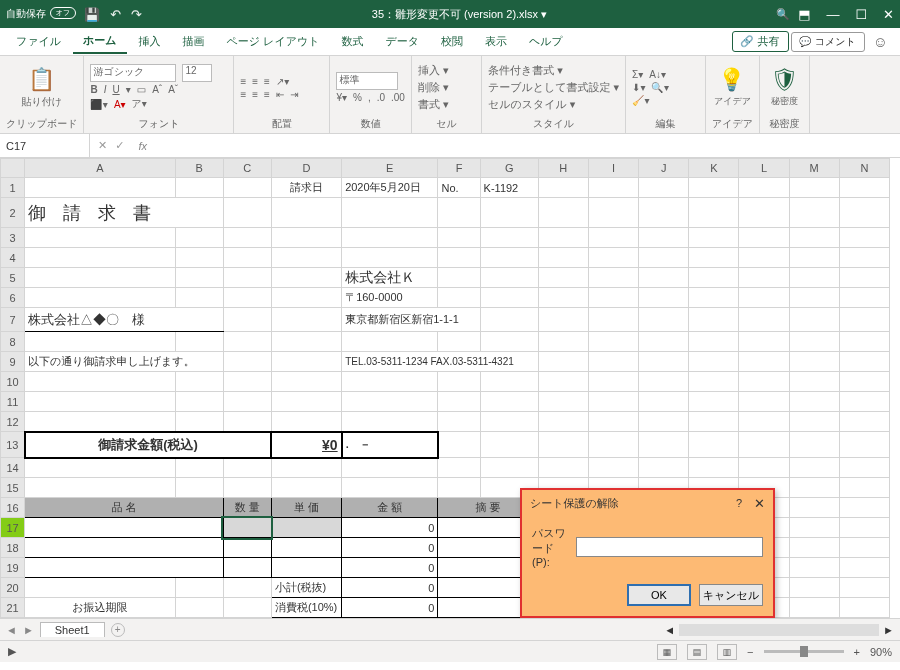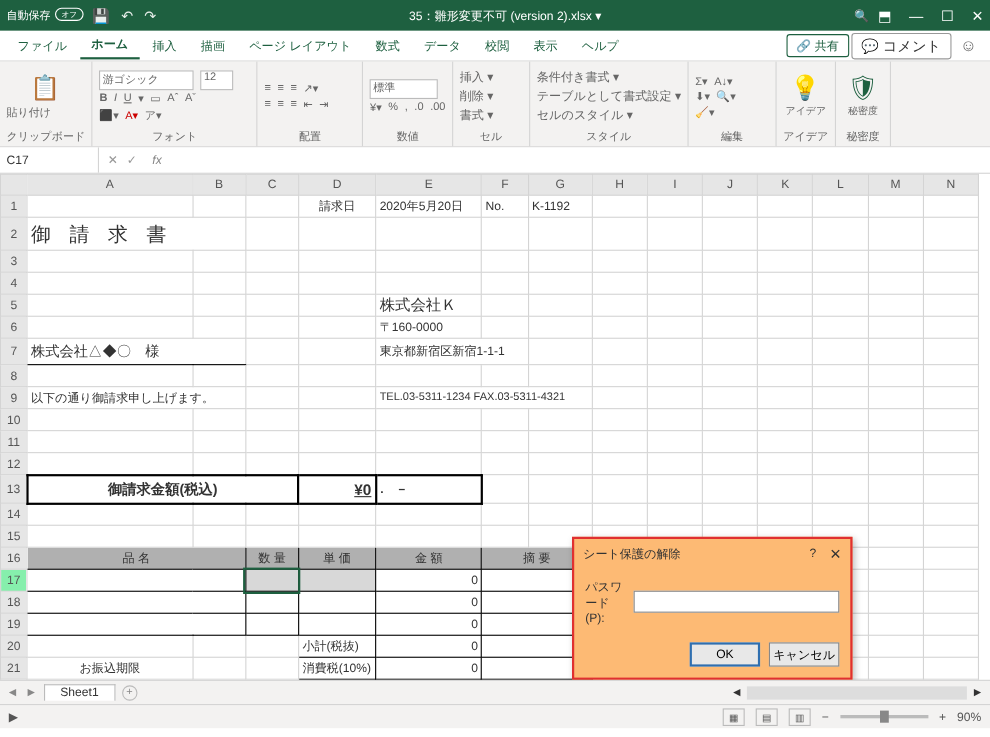--- a/index.html
+++ b/index.html
@@ -10,21 +10,21 @@
 .titlebar .qat{display:flex;gap:10px}
 .titlebar .qat span{font-size:13px;opacity:.9}
 .titlebar .title{flex:1;text-align:center;font-size:11px}
 .titlebar .winbtns{display:flex;gap:16px}
 .titlebar .winbtns span{font-size:13px}
 .menubar{height:28px;background:#fff;display:flex;align-items:center;padding:0 6px;gap:2px;border-bottom:1px solid #d4d4d4}
 .menubar .tab{padding:4px 10px;font-size:11px;color:#1e6040}
 .menubar .tab.active{border-bottom:2px solid #1e6040;font-weight:bold}
 .menubar .spacer{flex:1}
 .menubar .share{border:1px solid #1e6040;color:#1e6040;padding:2px 8px;border-radius:3px;font-size:11px}
-.menubar .comment{border:1px solid #999;padding:2px 8px;border-radius:3px;font-size:13px}
+.menubar .comment{border:1px solid #999;padding:2px 8px;border-radius:3px;font-size:10px}
 .menubar .smile{font-size:15px;color:#666;margin:0 6px}
 .ribbon{height:78px;background:#f3f2f1;display:flex;border-bottom:1px solid #d4d4d4}
 .ribbon .group{border-right:1px solid #d4d4d4;padding:2px 6px 0;display:flex;flex-direction:column;min-width:50px}
 .ribbon .group .body{flex:1;display:flex;flex-direction:column;justify-content:center;gap:2px;font-size:10px;color:#666}
 .ribbon .group .body .row{display:flex;gap:6px;align-items:center}
 .ribbon .group .body .big{font-size:22px;text-align:center;color:#1e6040}
 .ribbon .group .label{text-align:center;font-size:10px;color:#666;padding-bottom:2px}
 .ribbon select,.ribbon .combo{font-size:10px;border:1px solid #bbb;background:#fff;padding:0 2px;height:18px}
 .ribbon .btn{color:#666;font-size:11px}
 .namebox-row{height:24px;display:flex;align-items:center;border-bottom:1px solid #d4d4d4;background:#fff}
@@ -102,21 +102,21 @@
   <div class="spacer"></div>
   <div class="share">🔗 <span>共有</span></div>
   <div class="comment">💬 <span>コメント</span></div>
   <span class="smile">☺</span>
 </div>
 
 <div class="ribbon">
   <div class="group" style="min-width:62px">
     <div class="body">
         <div class="big">📋</div>
-        <div style="">貼り付け</div>
+        <div style="text-align:center">貼り付け</div>
       </div>
     <div class="label">クリップボード</div>
   </div>
   <div class="group" style="min-width:150px">
     <div class="body">
       <div class="row">
           <span class="combo" style="width:86px">游ゴシック</span>
           <span class="combo" style="width:30px">12</span>
         </div>
       <div class="row"><b>B</b><i>I</i><u>U</u>▾ <span>▭</span> <span>Aˆ</span><span>Aˇ</span></div>
@@ -514,21 +514,21 @@
           <td colspan="2" class="tblhdr">摘 要</td>
           <td></td>
           <td></td>
           <td></td>
           <td></td>
           <td></td>
           <td></td>
           <td></td>
         </tr>
 <tr>
-          <th style="background:#86efac">17</th>
+          <th style="background:#84cc16">17</th>
           <td colspan="2" class="tblcell"></td>
           <td class="tblcell sel" style="outline:2px solid #1e6040"></td>
           <td class="tblcell sel"></td>
           <td class="tblcell amount">0</td>
           <td colspan="2" class="tblcell"></td>
           <td></td>
           <td></td>
           <td></td>
           <td></td>
           <td></td>

